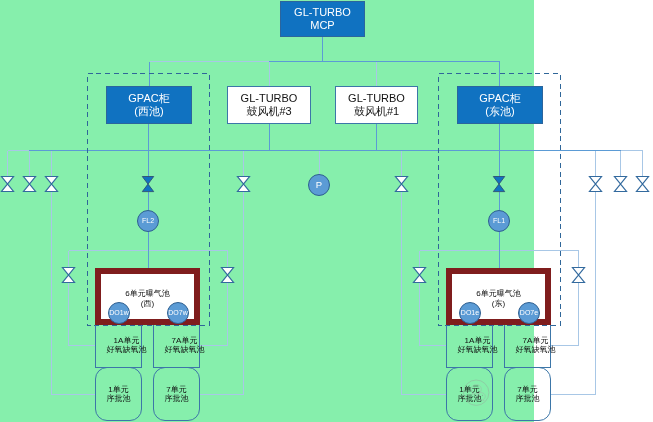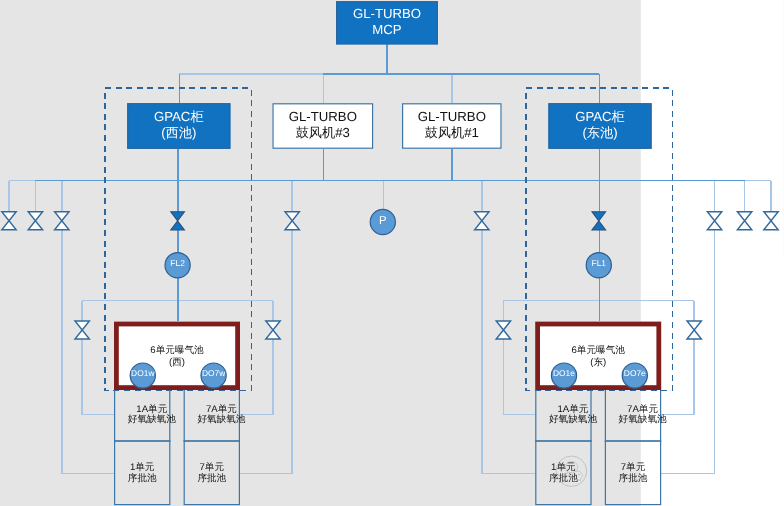--- a/index.html
+++ b/index.html
@@ -1,25 +1,25 @@
 <!DOCTYPE html>
 <html><head>
 <meta charset="utf-8">
 <style>
   html,body{margin:0;padding:0;background:#fff;}
   body{width:653px;height:422px;overflow:hidden;font-family:"Liberation Sans",sans-serif;}
-  #stage{position:relative;width:534px;height:422px;background:#e5e5e5;}
+  #stage{position:relative;width:534px;height:422px;background:#86efac;}
   svg{position:absolute;left:0;top:0;}
   .nd{position:absolute;box-sizing:border-box;display:flex;flex-direction:column;align-items:center;justify-content:center;text-align:center;line-height:1.2;white-space:nowrap;}
   .blue-box{background:#1072C1;color:#ffffff;border:1px solid #2B659D;font-size:11px;}
   .white-box{background:#ffffff;color:#111111;border:1px solid #3C76A8;font-size:11px;}
-  .tank-box{background:#ffffff;color:#111111;border:4px solid #7f1d1d;font-size:8px;}
+  .tank-box{background:#ffffff;color:#111111;border:6px solid #7f1d1d;font-size:8px;}
   .cell-box{background:transparent;color:#111111;border:1px solid #3C76A8;font-size:8px;line-height:8.6px;padding-bottom:0px;}
   .cell-box.up{border-top:none;padding-left:16px;}
-  .cell-box.low{padding-bottom:0;padding-top:2px;}
+  .cell-box.low{padding-bottom:0;padding-top:2px;border-radius:12px;}
   .circ{position:absolute;border-radius:50%;background:#5B9BD5;border:1px solid #2E5F90;
         display:flex;align-items:center;justify-content:center;color:#ffffff;box-sizing:border-box;}
   .circ > span{display:block;transform:translateY(-1.5px);}
   .wm{position:absolute;color:#6d6d6d;opacity:.72;white-space:nowrap;line-height:1;}
   .w-lt{stroke:#A8C7E6;stroke-width:1.2;}
   .w-md{stroke:#5B9BD5;stroke-width:1.2;}
 </style>
 </head>
 <body>
 

